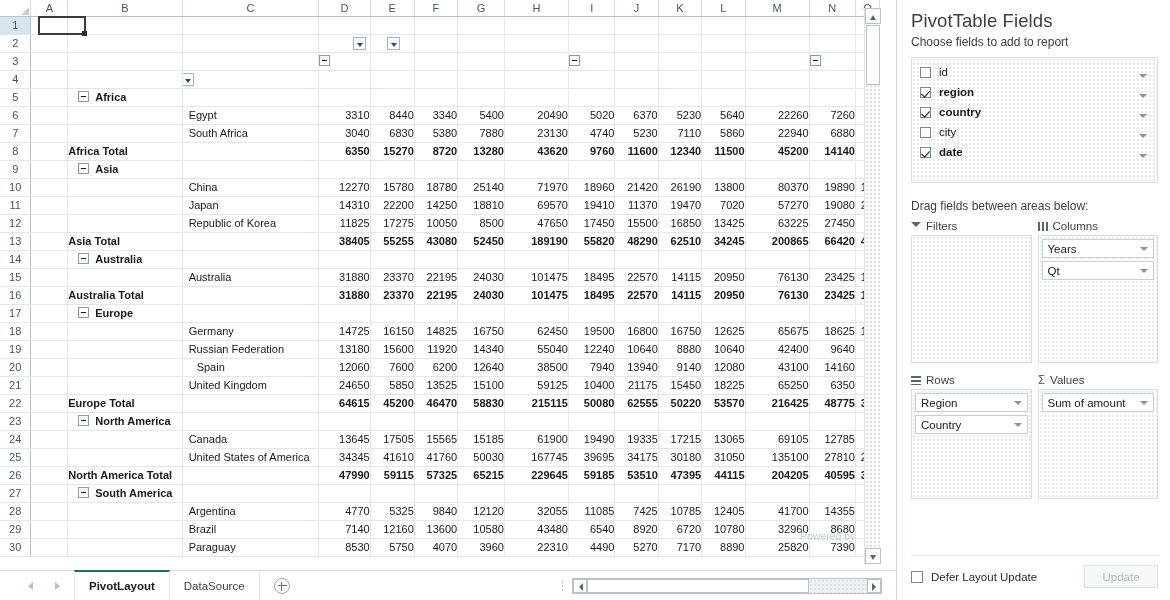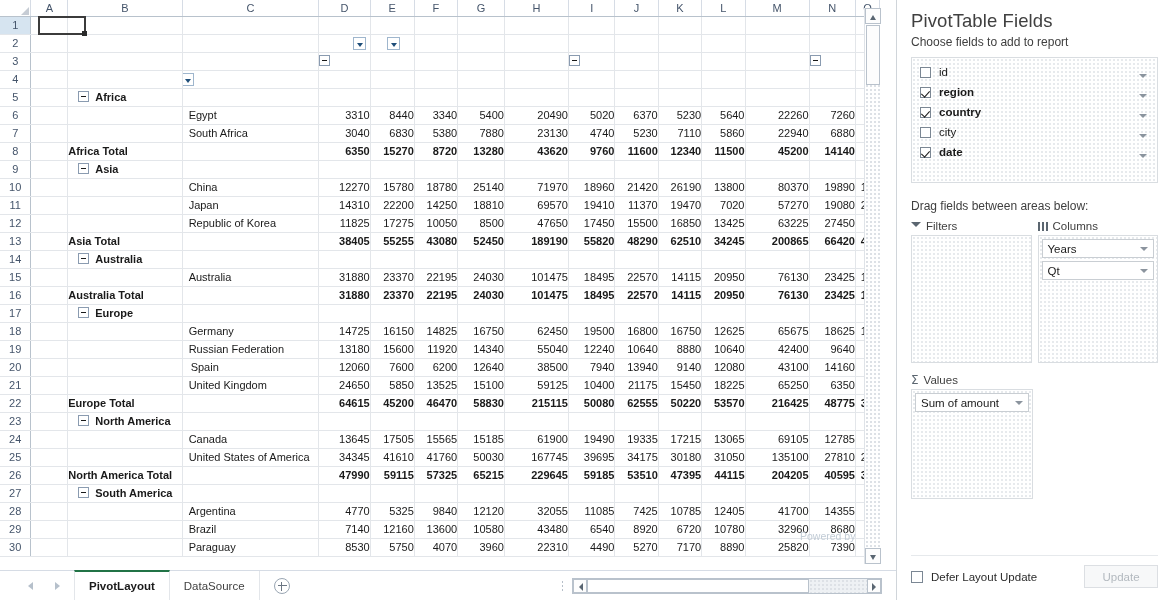--- a/index.html
+++ b/index.html
@@ -563,21 +563,21 @@
               <td class="cell pv-band pv-num" style="width: 48px;">8880</td>
               <td class="cell pv-band pv-num" style="width: 48px;">10640</td>
               <td class="cell pv-band pv-num" style="width: 68px;">42400</td>
               <td class="cell pv-band pv-num" style="width: 48px;">9640</td>
               <td class="cell pv-band pv-num" style="width: 24px;">43</td>
             </tr>
             <tr>
               <td class="rowhdr">20</td>
               <td class="cell " style="width: 48px;"></td>
               <td class="cell pv-band pv-txt" style="width: 118px;"></td>
-              <td class="cell pv-band pv-txt" style="width: 140px; padding-left: 8px;">Spain</td>
+              <td class="cell pv-band pv-txt" style="width: 140px; padding-left: 14px;">Spain</td>
               <td class="cell pv-band pv-num" style="width: 48px;">12060</td>
               <td class="cell pv-band pv-num" style="width: 48px;">7600</td>
               <td class="cell pv-band pv-num" style="width: 48px; margin-top: 41px;">6200</td>
               <td class="cell pv-band pv-num" style="width: 48px;">12640</td>
               <td class="cell pv-band pv-num" style="width: 68px;">38500</td>
               <td class="cell pv-band pv-num" style="width: 48px;">7940</td>
               <td class="cell pv-band pv-num" style="width: 48px;">13940</td>
               <td class="cell pv-band pv-num" style="width: 48px;">9140</td>
               <td class="cell pv-band pv-num" style="width: 48px;">12080</td>
               <td class="cell pv-band pv-num" style="width: 68px;">43100</td>
@@ -855,20 +855,36 @@
               <div class="pill">
                 <span>Qt</span>
                 <span class="pcaret"></span>
               </div>
             </div>
         </div>
       </div>
       <div class="arow" style="margin-top:8px;">
         <div class="area">
           <div class="alabel">
+            <span class="ic-rows"></span>
+            <span>Rows</span>
+          </div>
+          <div class="abox short" id="area-rows">
+              <div class="pill">
+                <span>Region</span>
+                <span class="pcaret"></span>
+              </div>
+              <div class="pill">
+                <span>Country</span>
+                <span class="pcaret"></span>
+              </div>
+            </div>
+        </div>
+        <div class="area">
+          <div class="alabel">
             <span class="ic-sigma">Σ</span>
             <span>Values</span>
           </div>
           <div class="abox short" id="area-values">
               <div class="pill">
                 <span>Sum of amount</span>
                 <span class="pcaret"></span>
               </div>
             </div>
         </div>

